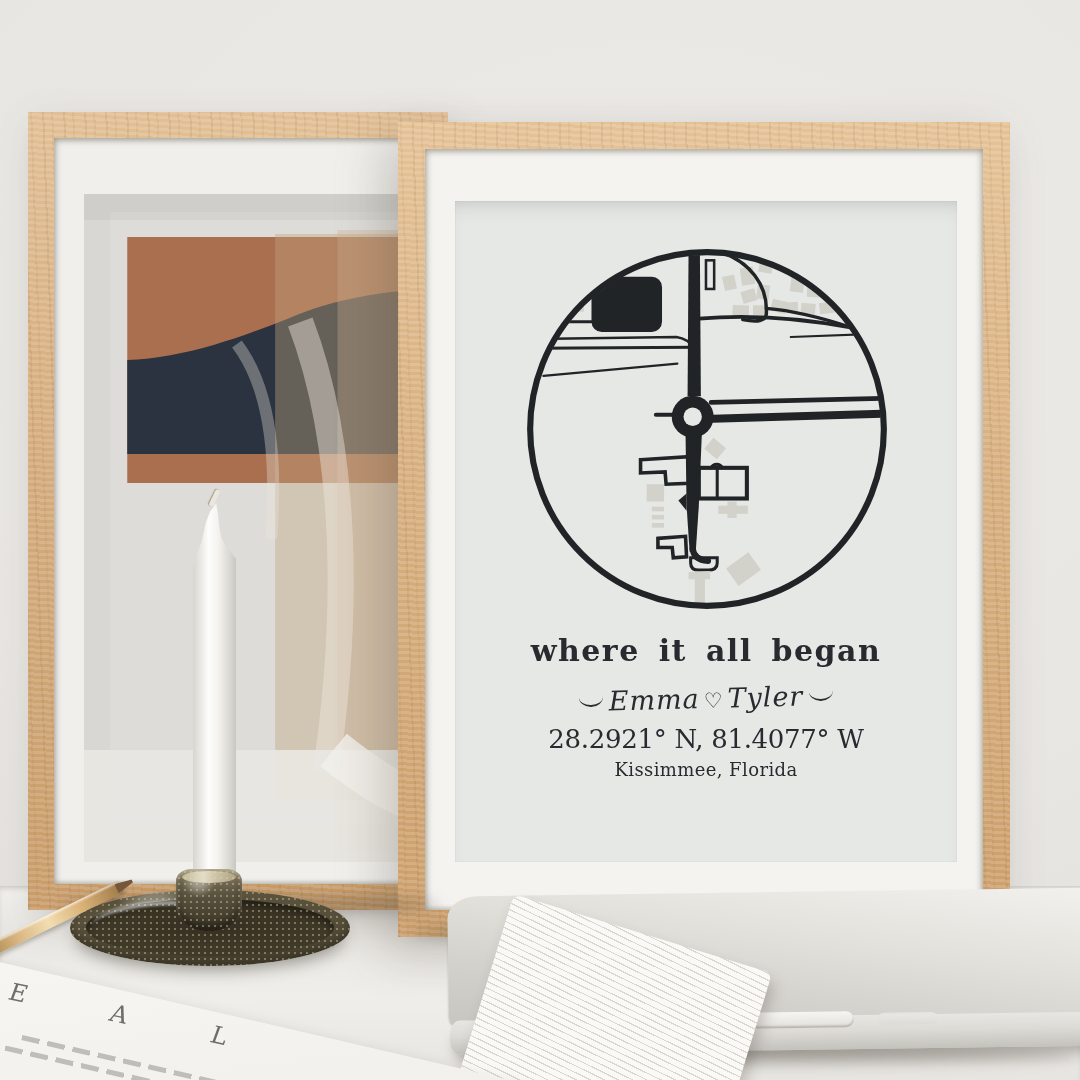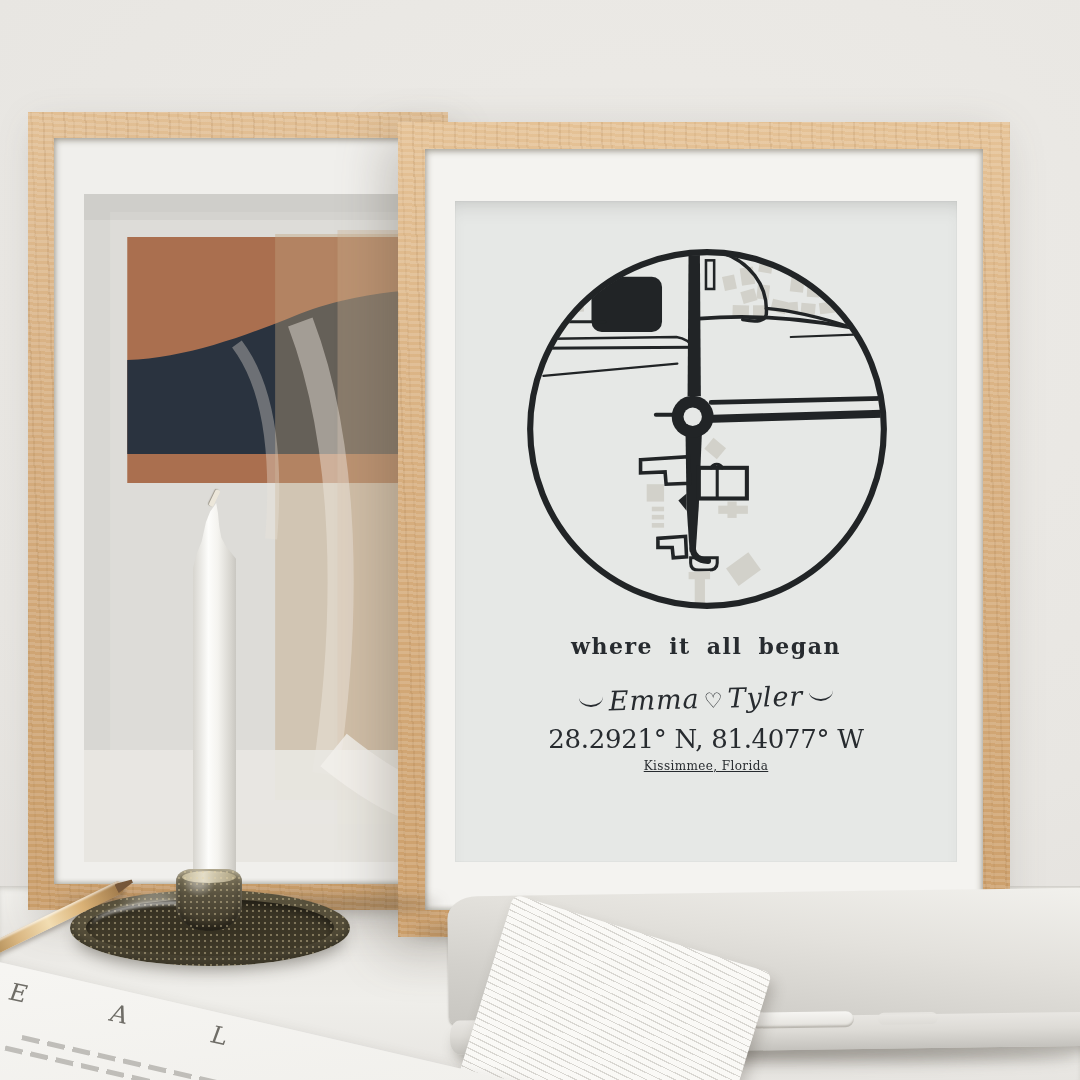--- a/index.html
+++ b/index.html
@@ -30,27 +30,27 @@
   
   .art-left{position:absolute;left:30px;top:56px;right:2px;bottom:22px;overflow:hidden;background:#dbdad6;}
   .art-left svg{display:block;width:100%;height:100%;}
 
   
   .print{position:absolute;left:30px;top:52px;right:26px;bottom:48px;background:#e6e8e6;
          box-shadow:inset 0 0 0 1px rgba(0,0,0,.025), inset 0 14px 24px -18px rgba(60,60,58,.35);}
   .map-svg{position:absolute;left:68px;top:44px;width:368px;height:368px;}
 
   .print-text{position:absolute;left:0;right:0;text-align:center;color:#272b2f;}
-  .print-title{top:432px;font-size:22px;font-weight:700;letter-spacing:1.5px;word-spacing:7px;}
+  .print-title{top:432px;font-size:30px;font-weight:700;letter-spacing:1.5px;word-spacing:7px;}
   .print-names{top:482px;font-size:27px;font-style:italic;letter-spacing:1px;transform:rotate(-1.5deg);}
   .print-names .flourish{display:inline-block;width:24px;height:9px;margin:0 6px 4px 6px;
         border-bottom:2px solid #2a2e33;border-radius:0 0 100% 100%/0 0 180% 180%;}
   .print-names .heart{font-family:"DejaVu Sans",sans-serif;font-style:normal;font-size:21px;margin:0 4px;}
   .print-coords{top:523px;font-size:26px;letter-spacing:-0.3px;}
-  .print-city{top:558px;font-size:12px;letter-spacing:.4px;text-decoration:underline;}
+  .print-city{top:558px;font-size:18px;letter-spacing:.4px;}
 
   
   .candle{left:193px;top:503px;width:43px;height:385px;z-index:7;
       background:linear-gradient(90deg,#d7d5cf 0%,#fdfdfb 36%,#f4f3ef 58%,#d7d5cf 88%,#c9c7c1 100%);
       clip-path:polygon(0 100%,0 17%,9% 13%,20% 10%,30% 5%,40% 2.2%,48% 1%,54% 0%,58% 2.5%,61% 6%,66% 9%,78% 11.5%,100% 14.5%,100% 100%);
       filter:drop-shadow(3px 4px 5px rgba(80,72,60,.18));}
   .wick{left:212px;top:489px;width:5px;height:18px;z-index:7;background:#ece7da;border-radius:2px;
         transform:rotate(26deg);box-shadow:-1px 0 1px rgba(90,80,60,.5);}
   .dish{left:70px;top:890px;width:280px;height:76px;z-index:6;border-radius:50%;
       background:

